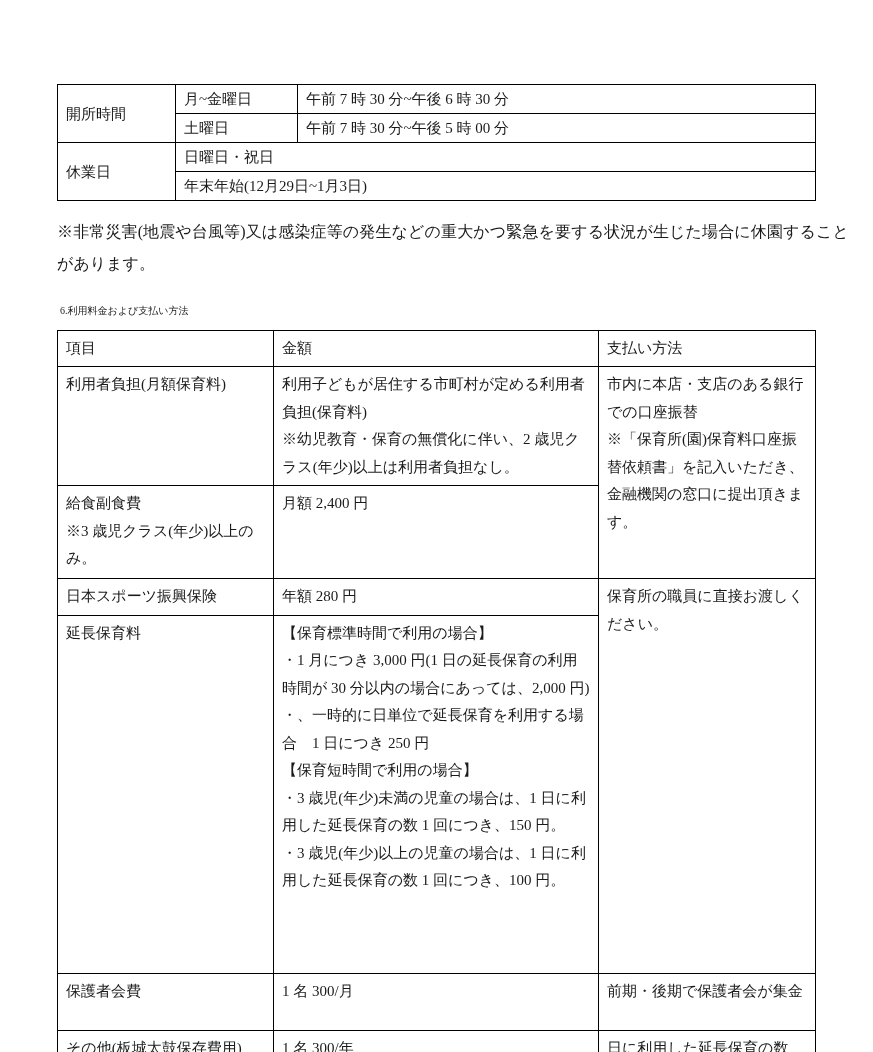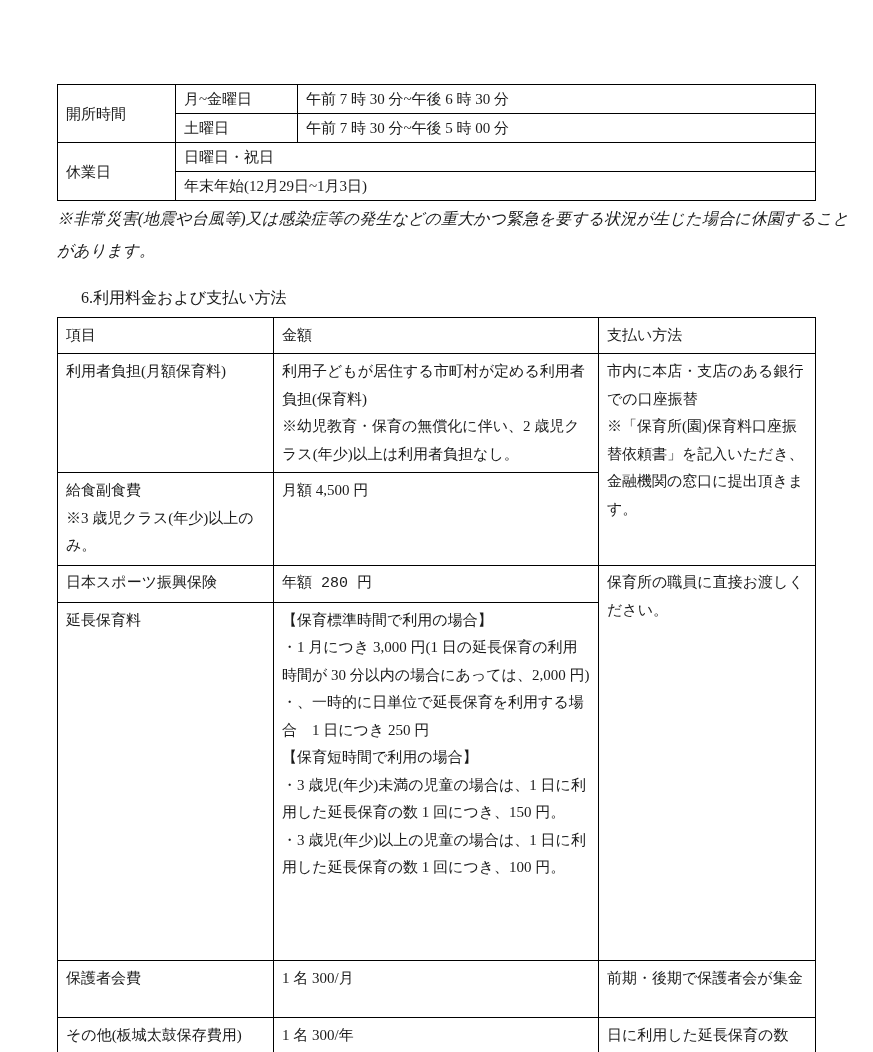--- a/index.html
+++ b/index.html
@@ -30,37 +30,36 @@
     padding: 4px 8px;
     line-height: 27.5px;
     white-space: pre-line;
     overflow: hidden;
   }
   .t1 td { vertical-align: middle; line-height: 20px; }
   .t1 tr { height: 29px; }
   .t2 tr.h-header { height: 29px; }
   .t2 tr.h-r1 { height: 111px; }
   .t2 tr.h-r2 { height: 93px; }
-  .t2 tr.h-r3 { height: 27px; font-family: Liberation Mono, monospace; }
+  .t2 tr.h-r3 { height: 27px; }
   .t2 tr.h-r4 { height: 358px; }
   .t2 tr.h-r5 { height: 57px; }
   .t2 tr.h-r6 { height: 40px; }
   .t2 th { line-height: 27px; }
   .note {
     width: 792px;
-    margin-top: 2px;
+    margin-top: 15px;
     font-size: 16px;
     line-height: 32px;
     text-align: justify;
-    font-style: italic;
   }
   .sec-heading {
     margin-top: 16px;
-    margin-left: 24px;
-    font-size: 16px;
+    margin-left: 3px;
+    font-size: 10px;
     font-weight: normal;
     line-height: 30px;
   }
   .t2 { margin-top: 4px; }
 </style>
 </head>
 <body>
 
 <div class="page">
 
@@ -109,21 +108,21 @@
       <tr class="h-r1">
         <td>利用者負担(月額保育料)</td>
         <td>利用子どもが居住する市町村が定める利用者負担(保育料)
 ※幼児教育・保育の無償化に伴い、2 歳児クラス(年少)以上は利用者負担なし。</td>
         <td rowspan="2">市内に本店・支店のある銀行での口座振替
 ※「保育所(園)保育料口座振替依頼書」を記入いただき、金融機関の窓口に提出頂きます。</td>
       </tr>
       <tr class="h-r2">
         <td>給食副食費
 ※3 歳児クラス(年少)以上のみ。</td>
-        <td>月額 4,500 円</td>
+        <td>月額 2,400 円</td>
       </tr>
       <tr class="h-r3">
         <td>日本スポーツ振興保険</td>
         <td>年額 280 円</td>
         <td rowspan="2">保育所の職員に直接お渡しください。</td>
       </tr>
       <tr class="h-r4">
         <td>延長保育料</td>
         <td>【保育標準時間で利用の場合】
 ・1 月につき 3,000 円(1 日の延長保育の利用時間が 30 分以内の場合にあっては、2,000 円)

